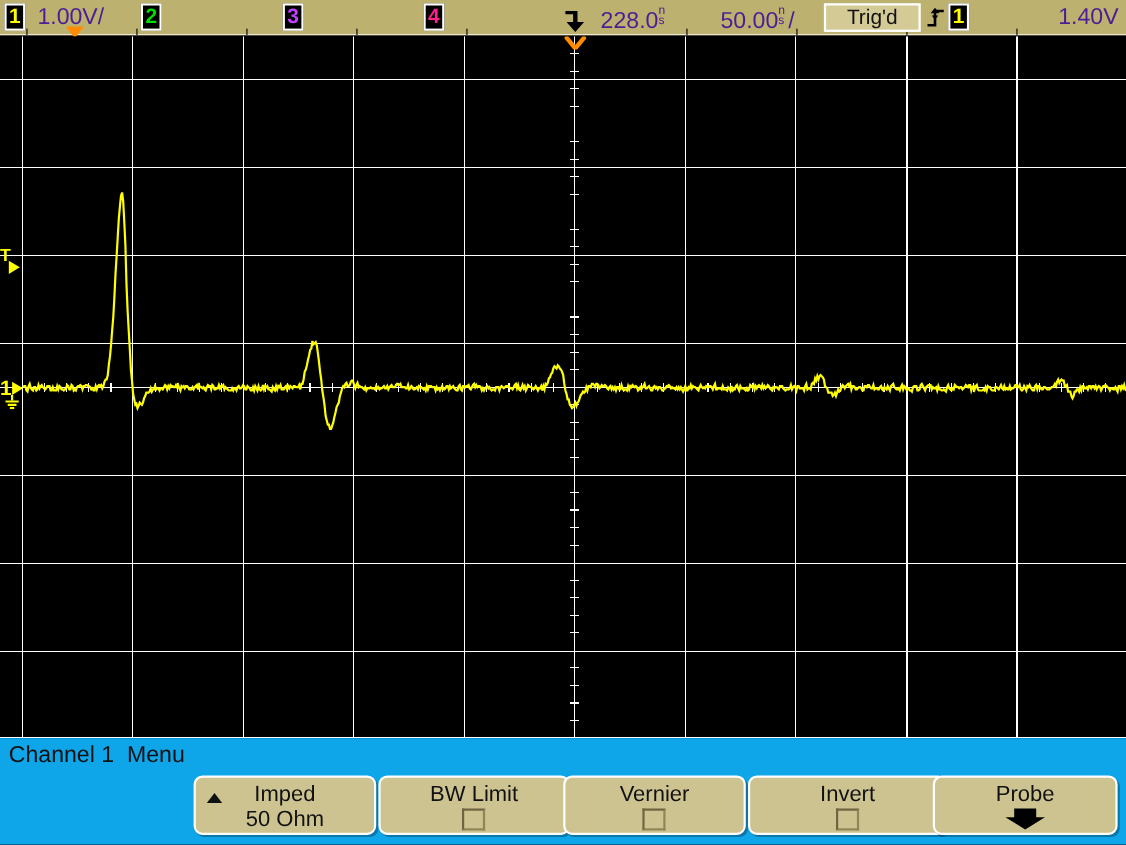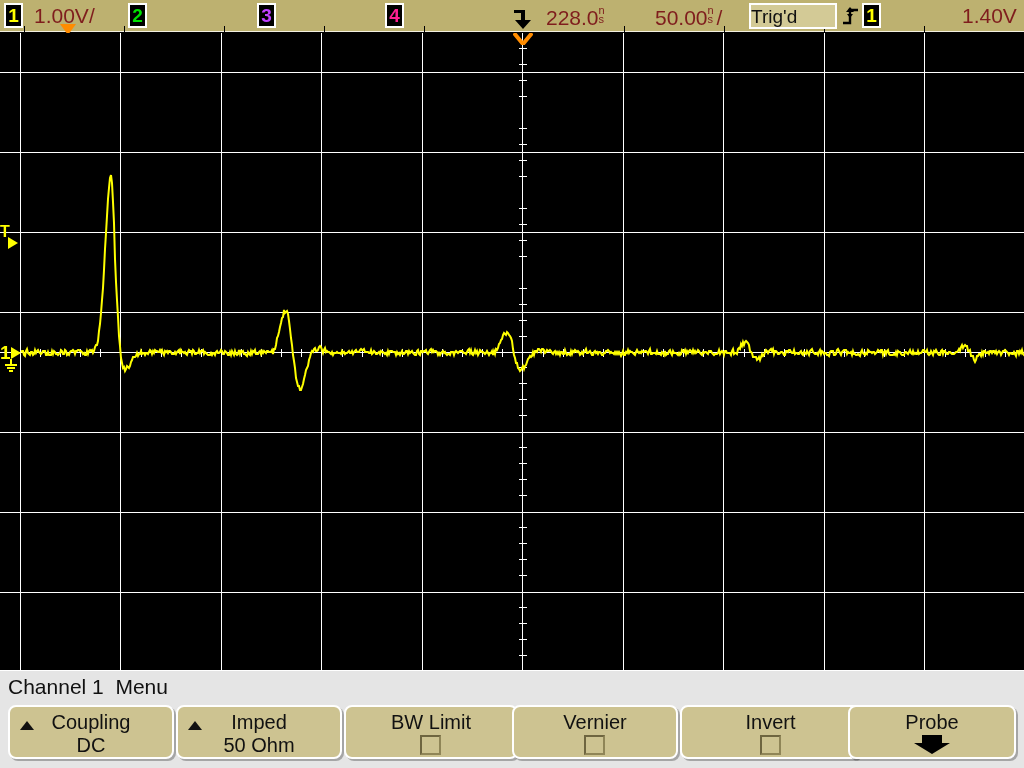--- a/index.html
+++ b/index.html
@@ -31,21 +31,21 @@
     color: #ffff00;
     font-size: 19px; font-weight: bold;
     line-height: 21px; text-align: center;
     font-family: "Liberation Sans", sans-serif;
   }
   .chan-badge.c2 { color: #00e000; }
   .chan-badge.c3 { color: #c040ff; }
   .chan-badge.c4 { color: #ff2090; }
   .tb-text {
     position: absolute; top: 4px;
-    color: #7f1d1d; font-size: 21px;
+    color: #4c1d95; font-size: 21px;
     font-family: "Liberation Sans", sans-serif;
     white-space: nowrap;
   }
   .unit-stack {
     display: inline-block;
     vertical-align: baseline;
     position: relative;
     width: 9px; height: 21px;
     font-size: 11px; line-height: 10px;
     font-family: "Liberation Sans", sans-serif;
@@ -53,21 +53,21 @@
   }
   .unit-stack .u-top { position: absolute; left: 0; top: 1px; }
   .unit-stack .u-bot { position: absolute; left: 0; top: 10px; }
 
   #trigd-box {
     position: absolute; left: 749px; top: 3px;
     width: 88px; height: 26px;
     background: #d3ca96;
     border: 2px solid #ffffff;
     color: #111; font-size: 19px;
-    text-align: left; line-height: 23px;
+    text-align: center; line-height: 23px;
   }
   .bar-sep {
     position: absolute; top: 26px;
     width: 1px; height: 6px;
     background: #000;
   }
 
   
   #edge-icon { position: absolute; left: 843px; top: 6px; width: 16px; height: 21px; }
 
@@ -104,21 +104,21 @@
   }
   #trig-pos-marker {
     position: absolute; left: 513px; top: 0px;
     width: 20px; height: 12px;
   }
 
   
   #menubar {
     position: absolute; left: 0; top: 671px;
     width: 1024px; height: 97px;
-    background: #e5e5e5;
+    background: #0ea5e9;
   }
   #menu-title {
     position: absolute; left: 8px; top: 4px;
     color: #111; font-size: 21px;
     white-space: pre;
   }
   .softkey {
     position: absolute; top: 34px;
     height: 54px;
     background: #cdc391;
@@ -329,25 +329,20 @@
     </svg>
 
     <svg id="trig-pos-marker" viewBox="0 0 20 12">
       <path d="M1 0 L10 11 L19 0" stroke="#ff8c00" stroke-width="4" fill="none"></path>
     </svg>
   </div>
 
   <div id="menubar">
     <div id="menu-title">Channel 1  Menu</div>
 
-    <div class="softkey" style="left:8px; width:166px;">
-      <div class="sk-uparrow"></div>
-      <div class="sk-label">Coupling</div>
-      <div class="sk-value">DC</div>
-    </div>
 
     <div class="softkey" style="left:176px; width:166px;">
       <div class="sk-uparrow"></div>
       <div class="sk-label">Imped</div>
       <div class="sk-value">50 Ohm</div>
     </div>
 
     <div class="softkey" style="left:344px; width:174px;">
       <div class="sk-label">BW Limit</div>
       <div class="sk-checkbox"></div>

